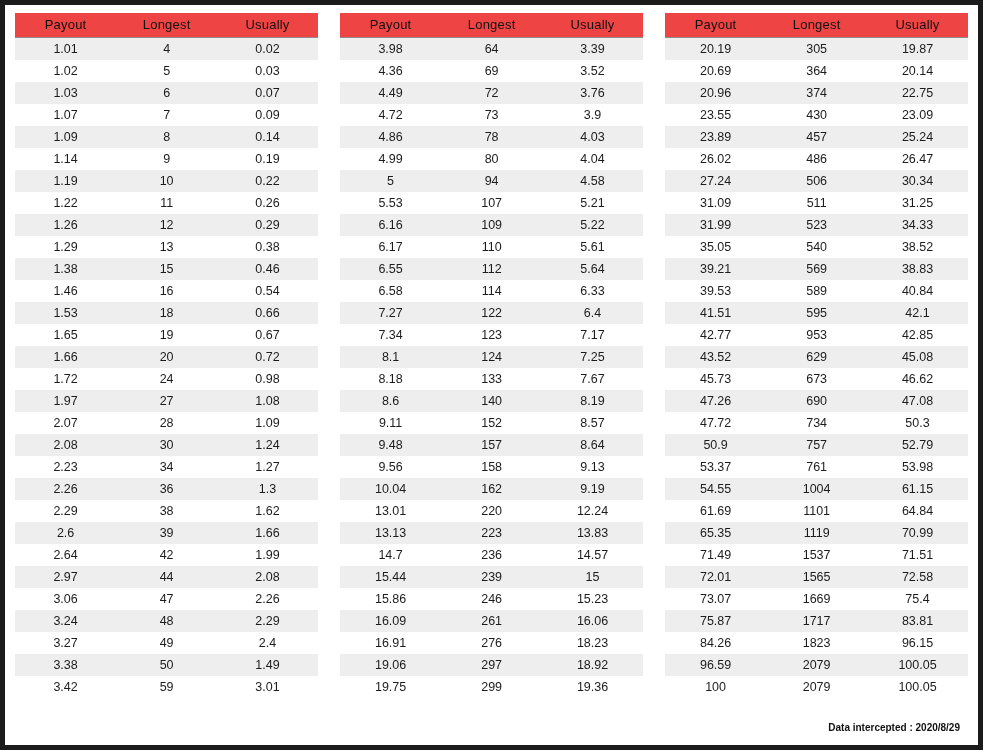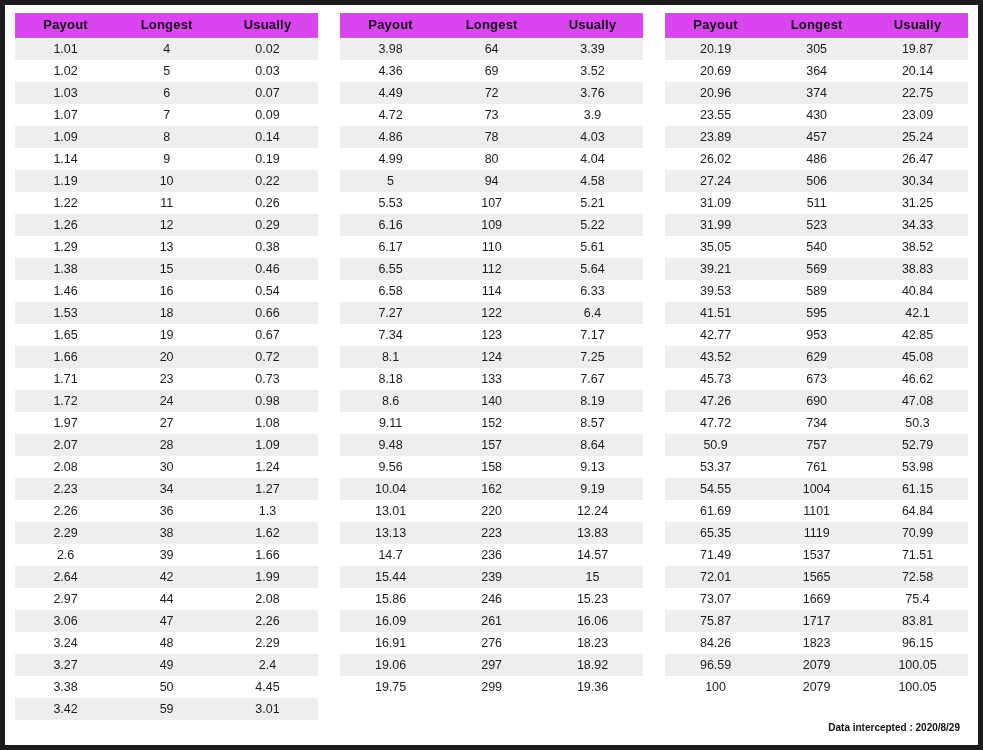--- a/index.html
+++ b/index.html
@@ -31,26 +31,26 @@
     flex: 1 1 0;
   }
   table.data {
     width: 100%;
     border-collapse: collapse;
     font-size: 12.5px;
     color: #1c1c1c;
   }
   table.data th {
     font-size: 13px;
-    font-weight: bold;
+    font-weight: normal;
     color: #111;
     padding: 4px 2px 5px 2px;
     text-align: center;
     border-bottom: 1px solid #8d8d8d;
-    background: #d946ef;
+    background: #ef4444;
     letter-spacing: 0.2px;
   }
   table.data td {
     text-align: center;
     padding: 3px 2px;
     height: 16px;
     white-space: nowrap;
   }
   table.data tbody tr:nth-child(odd) td {
     background: #eeeeee;
@@ -162,25 +162,20 @@
               <td>1.65</td>
               <td>19</td>
               <td>0.67</td>
             </tr>
             <tr>
               <td>1.66</td>
               <td>20</td>
               <td>0.72</td>
             </tr>
             <tr>
-              <td>1.71</td>
-              <td>23</td>
-              <td>0.73</td>
-            </tr>
-            <tr>
               <td>1.72</td>
               <td>24</td>
               <td>0.98</td>
             </tr>
             <tr>
               <td>1.97</td>
               <td>27</td>
               <td>1.08</td>
             </tr>
             <tr>
@@ -234,21 +229,21 @@
               <td>2.29</td>
             </tr>
             <tr>
               <td>3.27</td>
               <td>49</td>
               <td>2.4</td>
             </tr>
             <tr>
               <td>3.38</td>
               <td>50</td>
-              <td>4.45</td>
+              <td>1.49</td>
             </tr>
             <tr>
               <td>3.42</td>
               <td>59</td>
               <td>3.01</td>
             </tr>
           </tbody>
       </table>
     </div>
 

